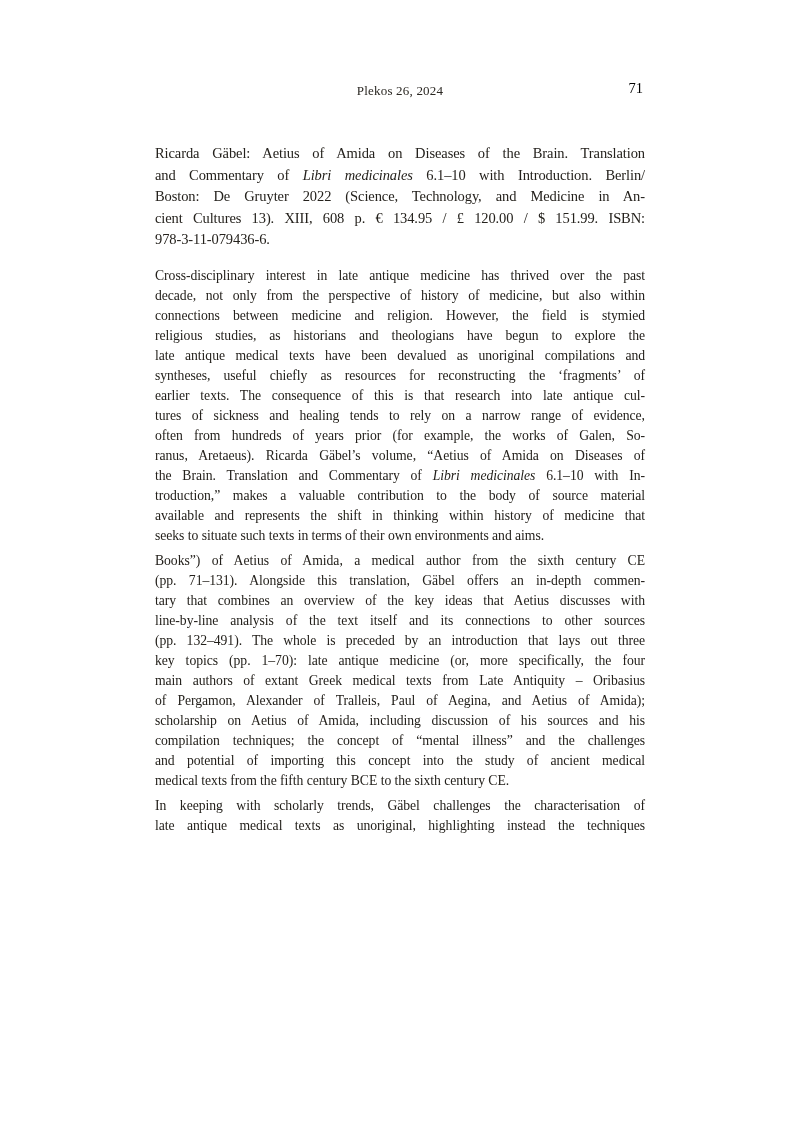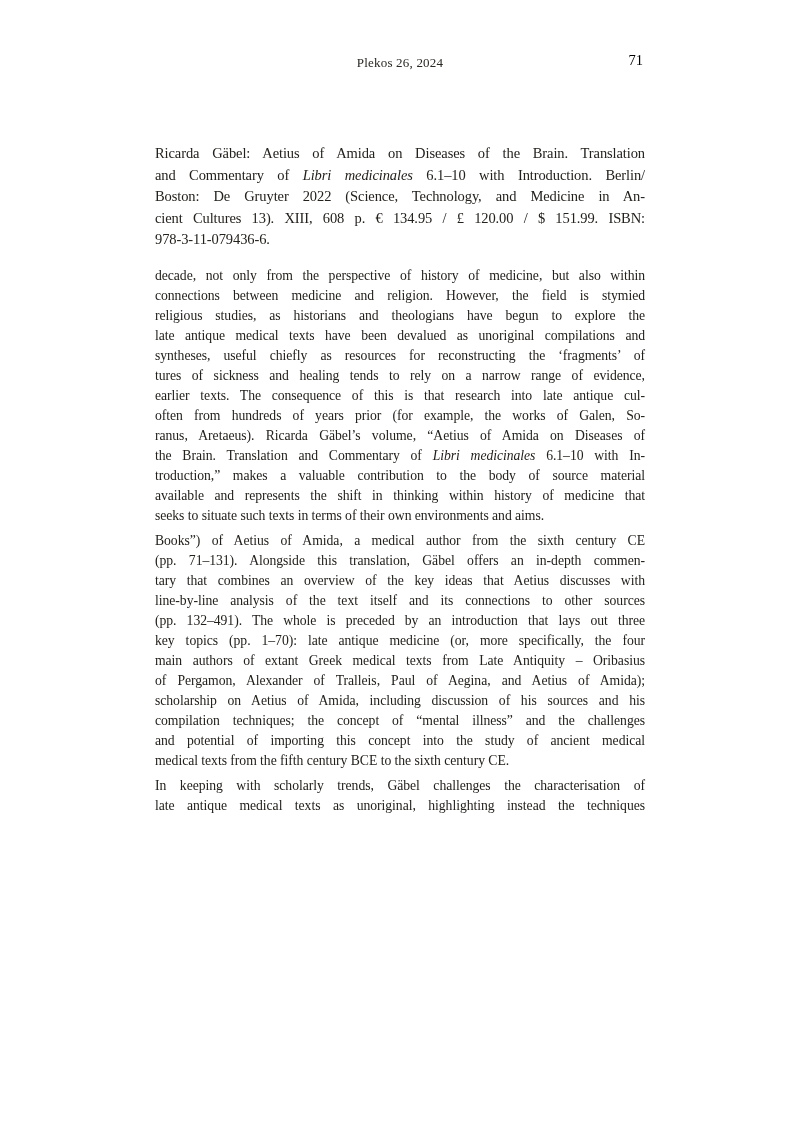--- a/index.html
+++ b/index.html
@@ -12,21 +12,21 @@
     width: 799px;
     height: 1131px;
     background: #ffffff;
     font-family: "Liberation Serif", "DejaVu Serif", serif;
     color: #24211c;
     overflow: hidden;
   }
   .runhead-row {
     position: absolute;
     left: 155px;
-    top: 52px;
+    top: 80px;
     width: 490px;
     height: 20px;
   }
   .journal {
     position: absolute;
     left: 0;
     right: 0;
     top: 3px;
     text-align: center;
     font-size: 13px;
@@ -92,27 +92,28 @@
   <div class="textcol">
     <div class="block block-cite">
         <div class="line"><span>Ricarda Gäbel: Aetius of Amida on Diseases of the Brain. Translation</span></div>
         <div class="line"><span>and Commentary of </span><span class="it">Libri medicinales</span><span> 6.1–10 with Introduction. Berlin/</span></div>
         <div class="line"><span>Boston: De Gruyter 2022 (Science, Technology, and Medicine in An-</span></div>
         <div class="line"><span>cient Cultures 13). XIII, 608 p. € 134.95 / £ 120.00 / $ 151.99. ISBN:</span></div>
         <div class="line no-just"><span>978-3-11-079436-6.</span></div>
       </div>
 
     <div class="block block-para">
+        <div class="line"><span>Cross-disciplinary interest in late antique medicine has thrived over the past</span></div>
         <div class="line"><span>decade, not only from the perspective of history of medicine, but also within</span></div>
         <div class="line"><span>connections between medicine and religion. However, the field is stymied</span></div>
         <div class="line"><span>religious studies, as historians and theologians have begun to explore the</span></div>
         <div class="line"><span>late antique medical texts have been devalued as unoriginal compilations and</span></div>
         <div class="line"><span>syntheses, useful chiefly as resources for reconstructing the ‘fragments’ of</span></div>
+        <div class="line"><span>earlier texts. The consequence of this is that research into late antique cul-</span></div>
         <div class="line"><span>tures of sickness and healing tends to rely on a narrow range of evidence,</span></div>
-        <div class="line"><span>earlier texts. The consequence of this is that research into late antique cul-</span></div>
         <div class="line"><span>often from hundreds of years prior (for example, the works of Galen, So-</span></div>
         <div class="line"><span>ranus, Aretaeus). Ricarda Gäbel’s volume, “Aetius of Amida on Diseases of</span></div>
         <div class="line"><span>the Brain. Translation and Commentary of </span><span class="it">Libri medicinales</span><span> 6.1–10 with In-</span></div>
         <div class="line"><span>troduction,” makes a valuable contribution to the body of source material</span></div>
         <div class="line"><span>available and represents the shift in thinking within history of medicine that</span></div>
         <div class="line no-just"><span>seeks to situate such texts in terms of their own environments and aims.</span></div>
       </div>
 
     <div class="block block-para">
         <div class="line"><span>Books”) of Aetius of Amida, a medical author from the sixth century CE</span></div>

